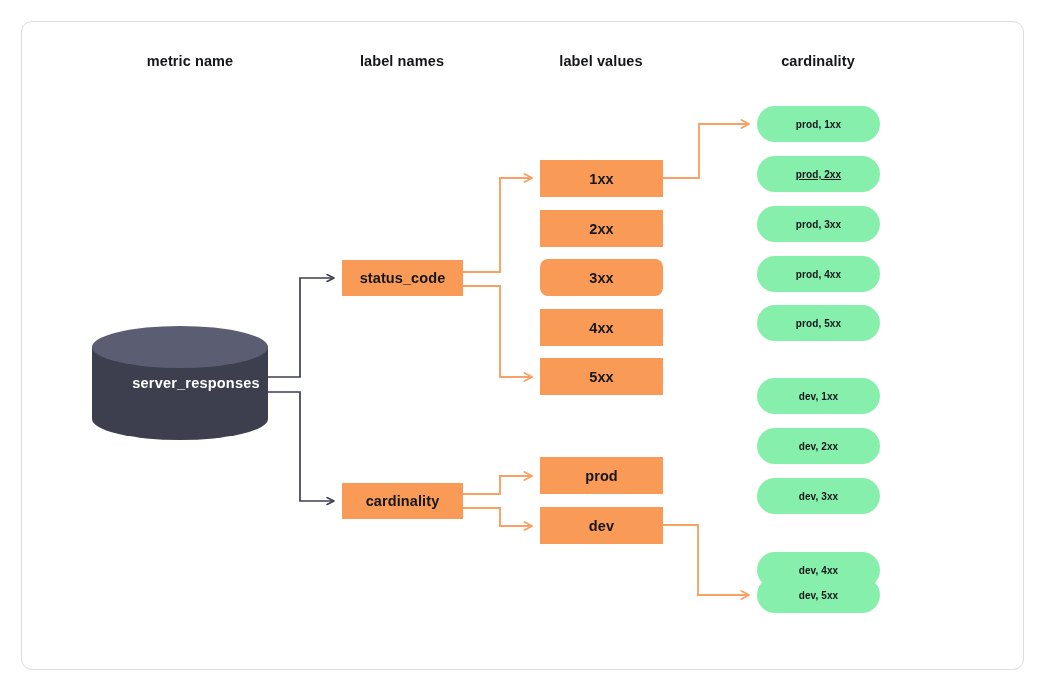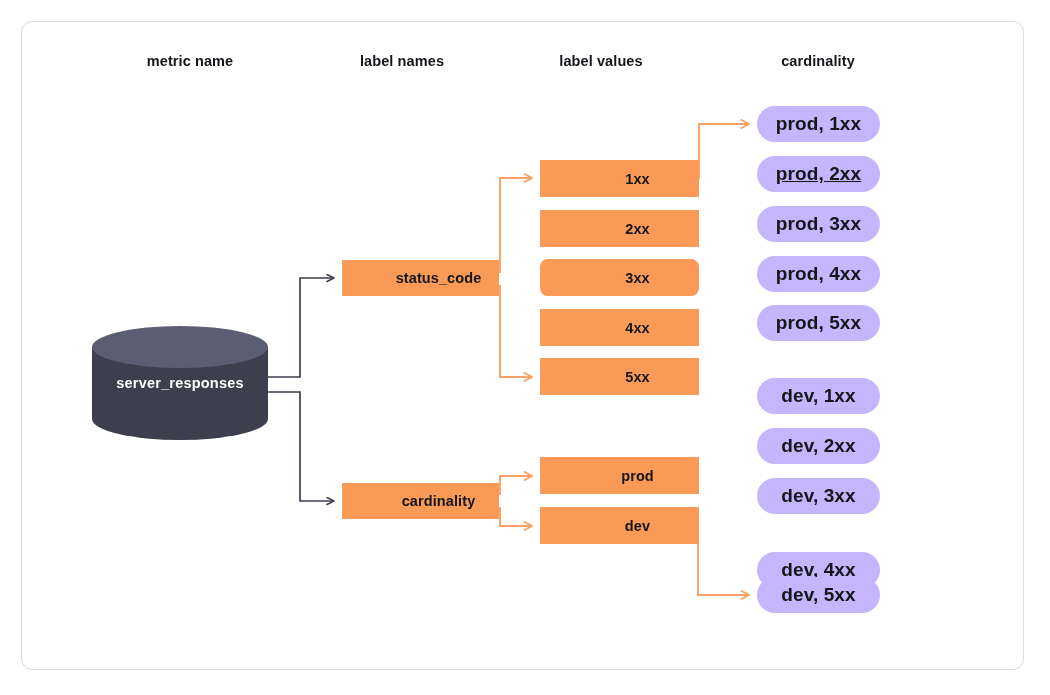--- a/index.html
+++ b/index.html
@@ -95,49 +95,49 @@
     width: 176px;
     height: 42px;
     display: flex;
     align-items: center;
     justify-content: center;
     font-size: 14.5px;
     font-weight: 700;
     color: #ffffff;
     letter-spacing: .2px;
     white-space: nowrap;
+    padding-left: 16px;
   }
 
   
   .obox {
     position: absolute;
     background: #F99B57;
     display: flex;
     align-items: center;
     justify-content: center;
     font-size: 14.5px;
     font-weight: 700;
     color: #14161a;
     letter-spacing: .1px;
     white-space: nowrap;
-    padding-left: 36px;
   }
 
   
   .pill {
     position: absolute;
     left: 757px;
     width: 123px;
     height: 36px;
     border-radius: 18px;
-    background: #c4b5fd;
+    background: #86efac;
     display: flex;
     align-items: center;
     justify-content: center;
-    font-size: 19px;
+    font-size: 10px;
     font-weight: 700;
     color: #14161a;
     letter-spacing: .1px;
     white-space: nowrap;
   }
 </style>
 </head>
 <body>
 
 <div id="stage">

